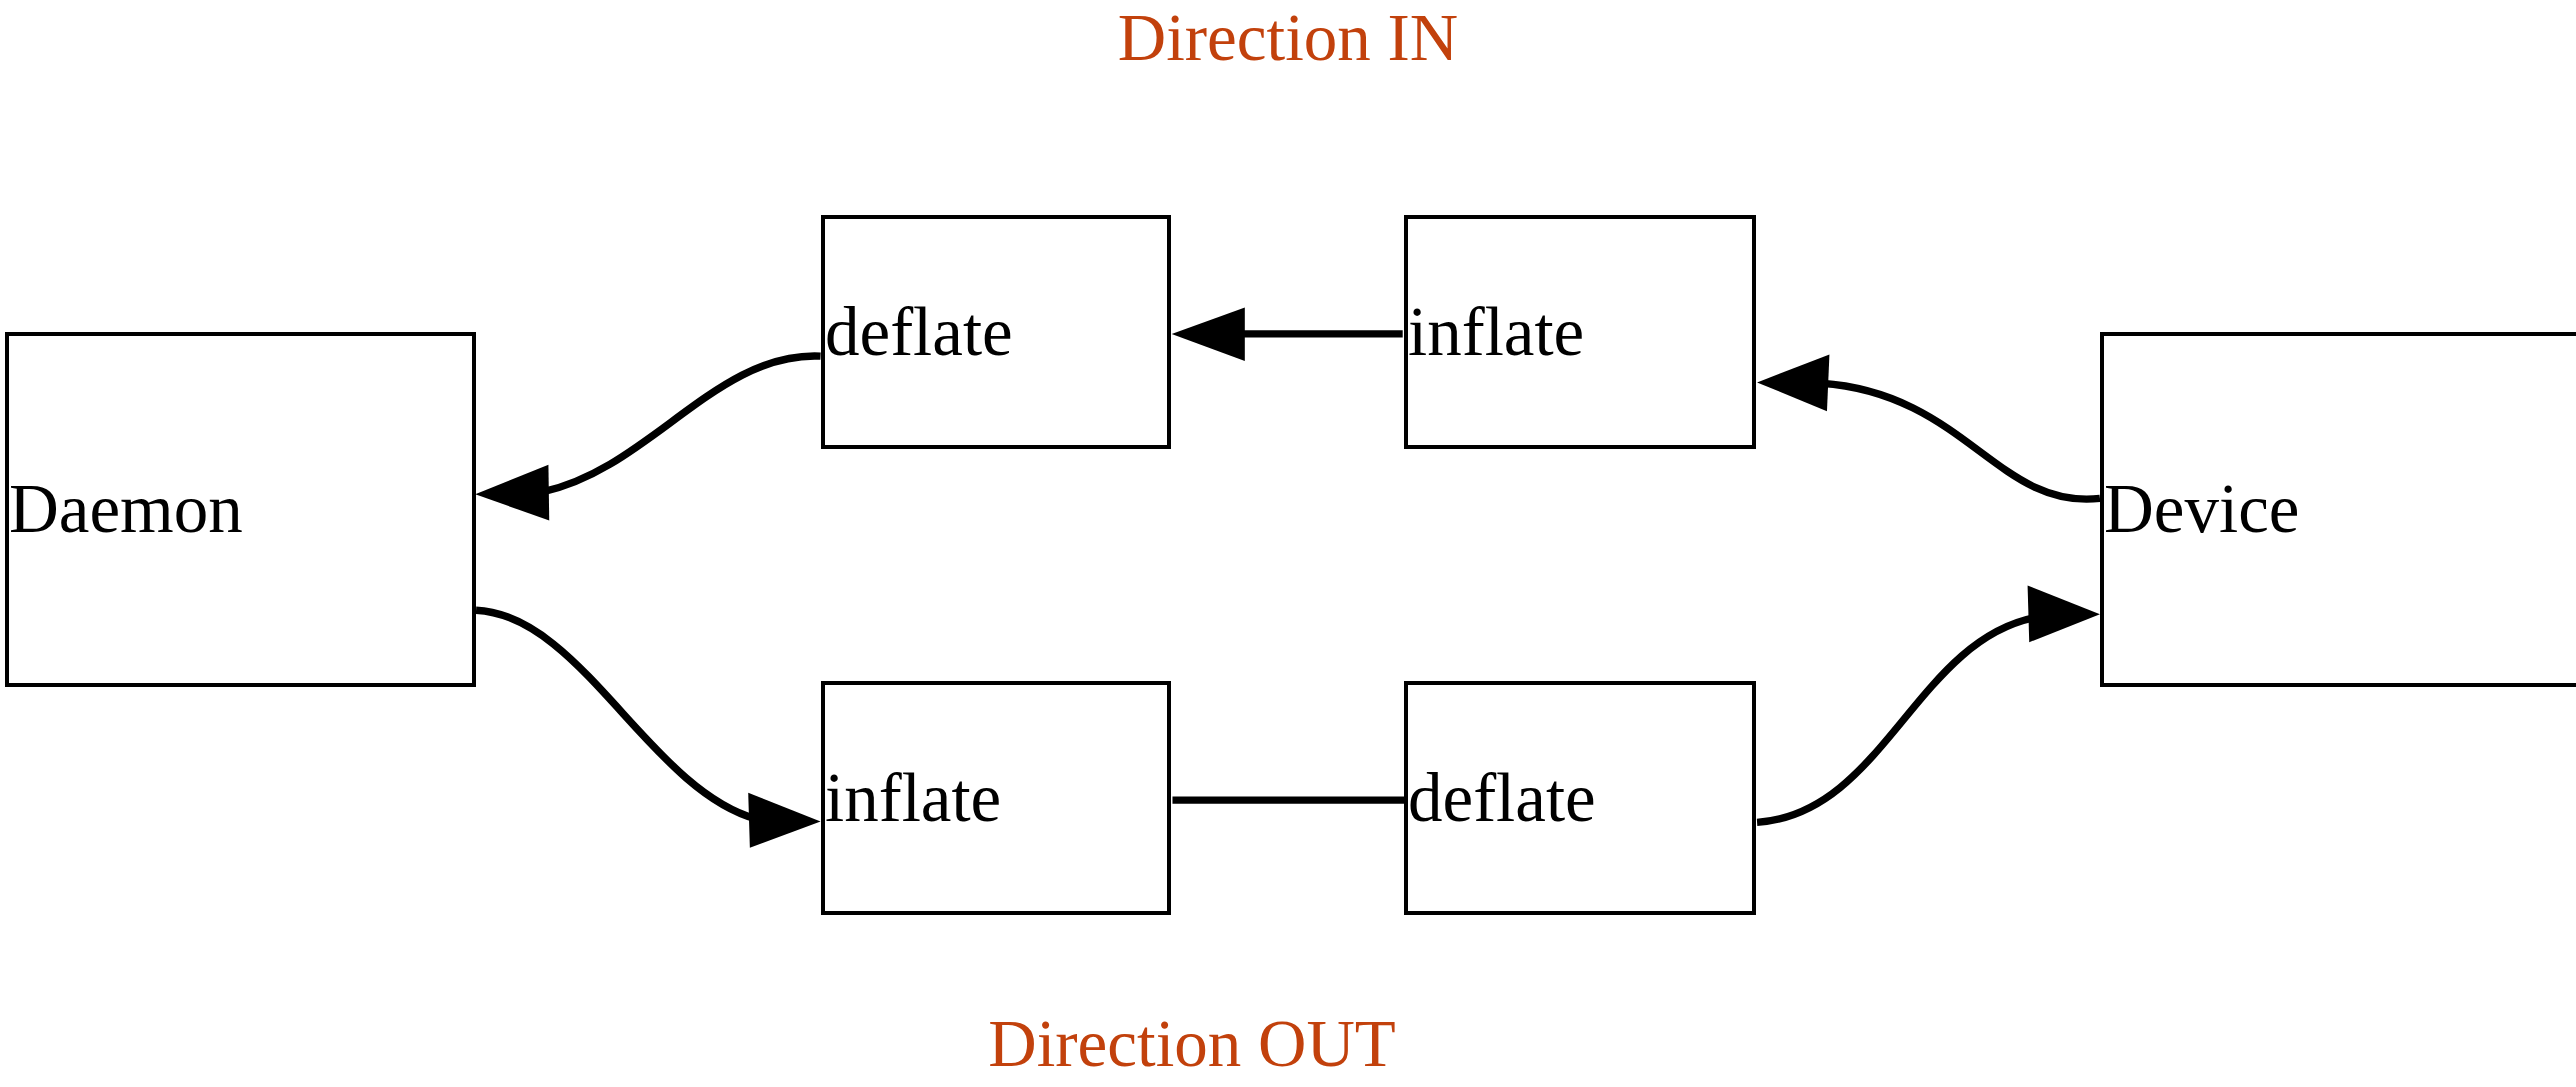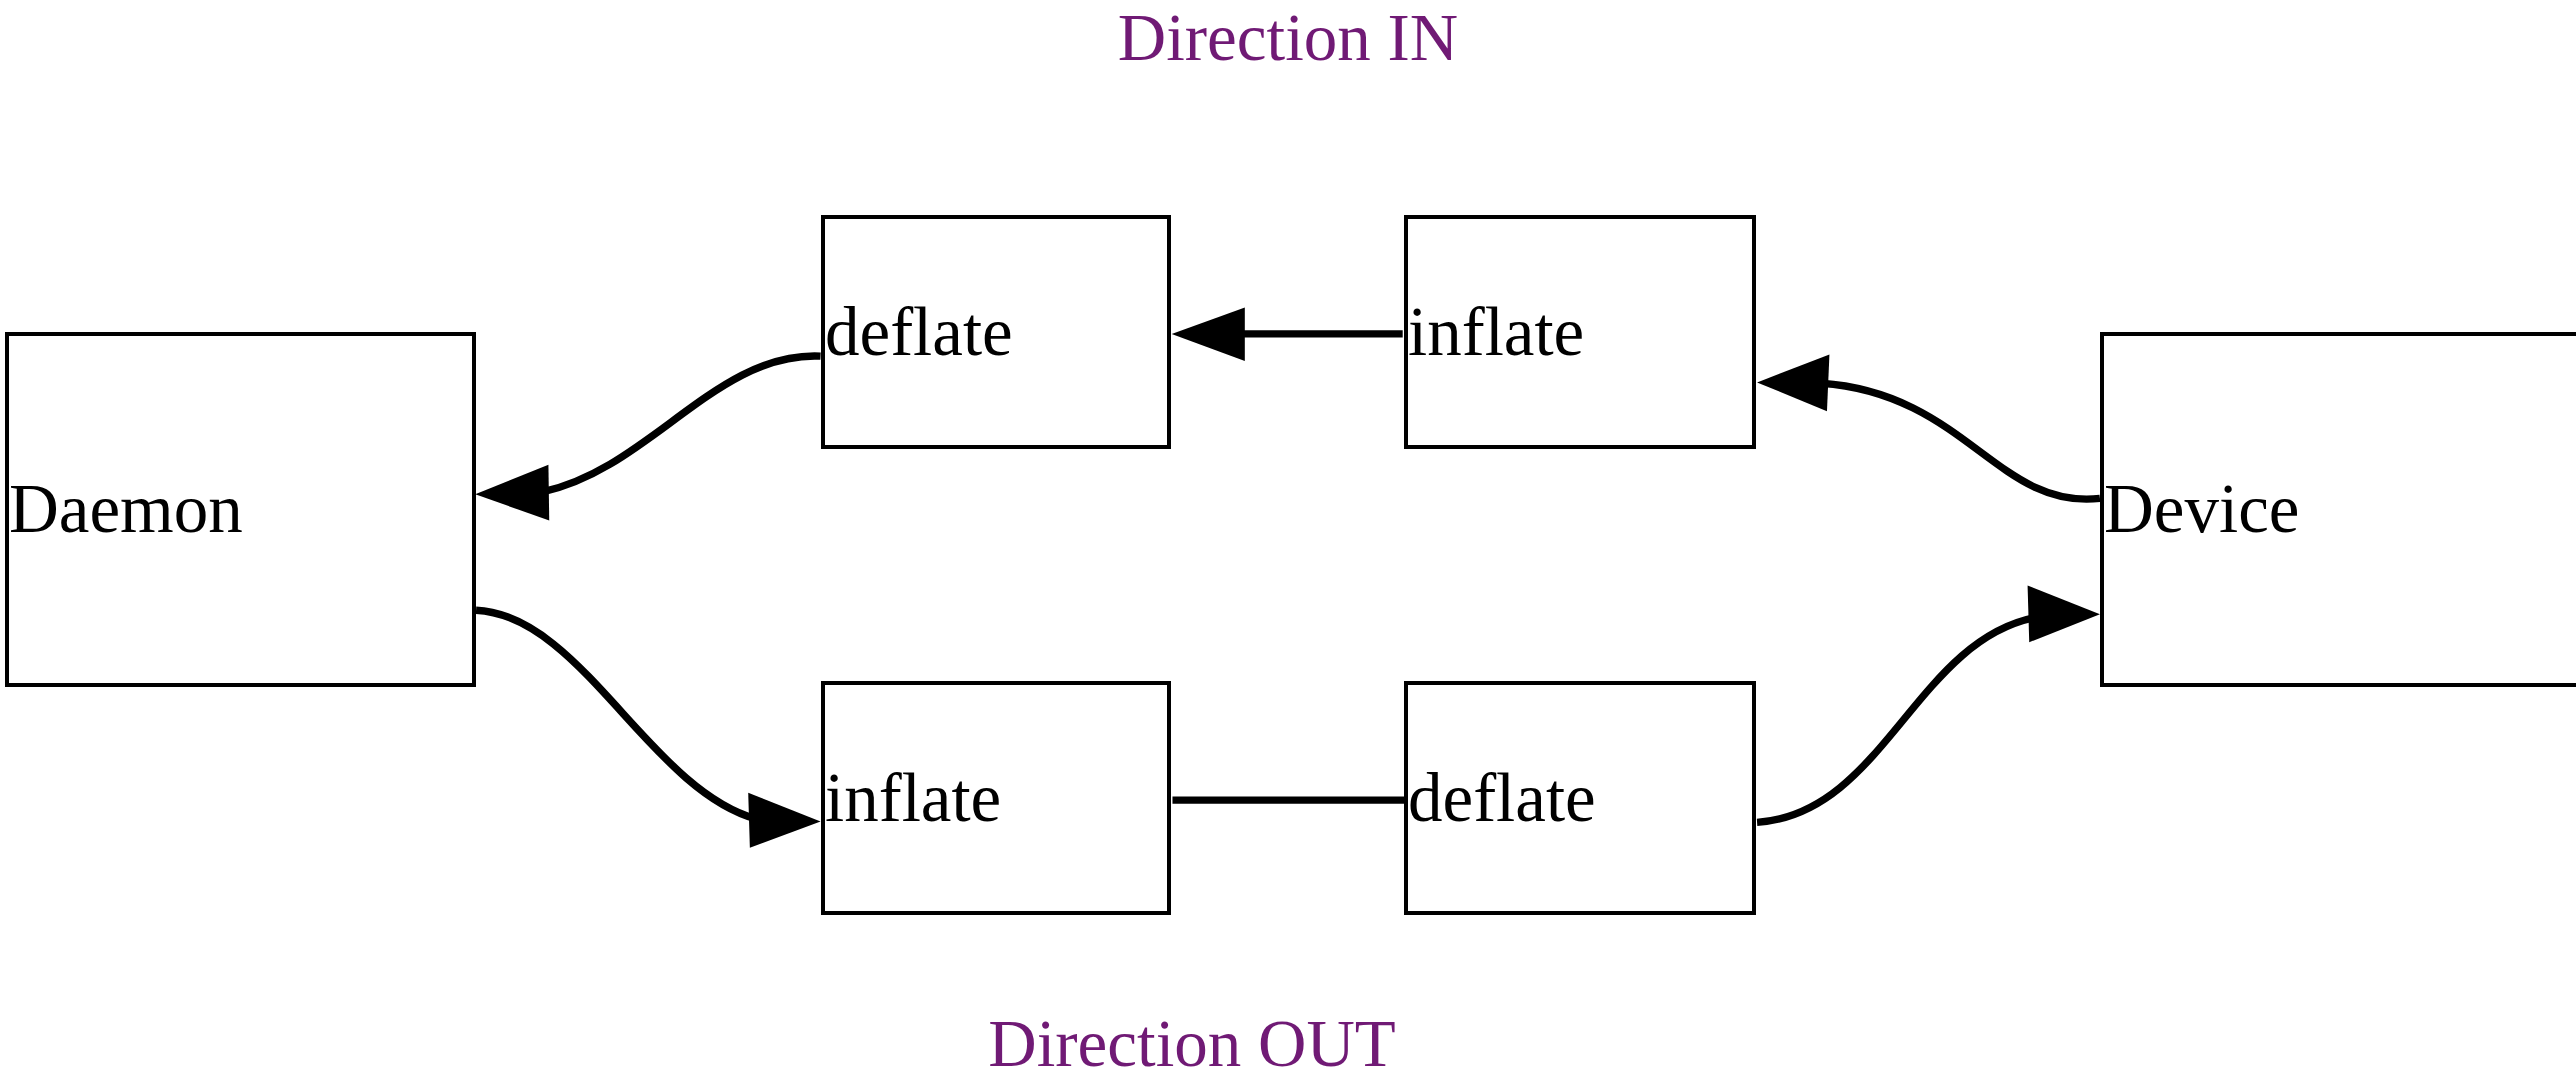--- a/index.html
+++ b/index.html
@@ -46,21 +46,21 @@
   }
   .box-storage-daemon { left: 5px;    top: 332px; width: 471px; height: 355px; font-size: 69px; }
   .box-deflate-in     { left: 821px;  top: 215px; width: 350px; height: 234px; font-size: 69px; }
   .box-inflate-in     { left: 1404px; top: 215px; width: 352px; height: 234px; font-size: 69px; }
   .box-device         { left: 2100px; top: 332px; width: 532px; height: 355px; font-size: 69px; }
   .box-inflate-out    { left: 821px;  top: 681px; width: 350px; height: 234px; font-size: 69px; }
   .box-deflate-out    { left: 1404px; top: 681px; width: 352px; height: 234px; font-size: 69px; }
 
   .caption {
     position: absolute;
-    color: #701a75;
+    color: #c2410c;
     font-family: "Liberation Serif", "DejaVu Serif", serif;
     font-size: 67px;
     line-height: 1.0;
     white-space: nowrap;
     text-align: center;
   }
   .caption-in  { left: 0; top: 4.1px;  width: 2576px; }
   .caption-out { left: 0; top: 1010px; width: 2384px; }
 </style>
 </head>

